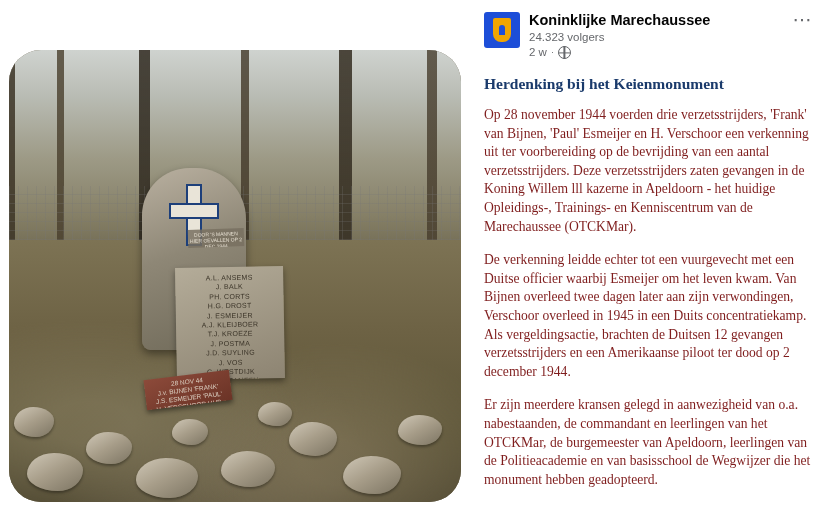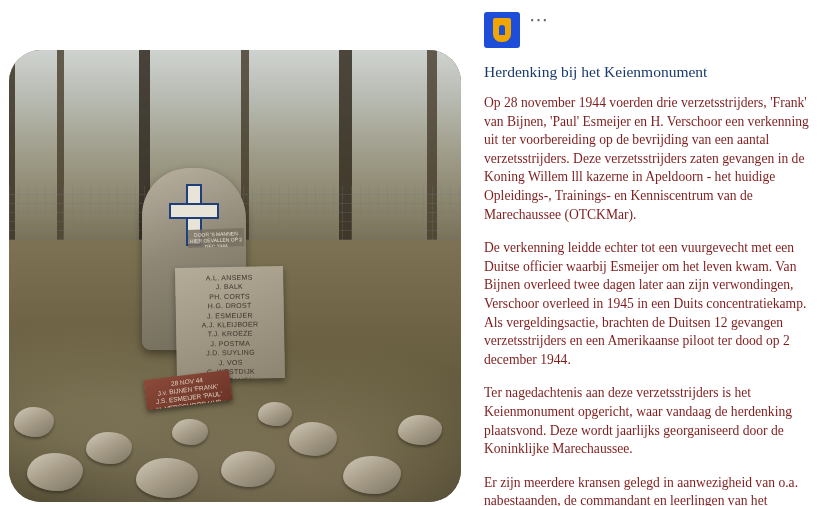--- a/index.html
+++ b/index.html
@@ -246,21 +246,21 @@
     color: #65676b;
     font-size: 19px;
     line-height: 12px;
     letter-spacing: 1.5px;
     padding-top: 2px;
     cursor: pointer;
   }
   .post-title {
     font-family: "Liberation Serif", serif;
     font-size: 15.5px;
-    font-weight: normal;
+    font-weight: bold;
     color: #1a3a6b;
     line-height: 20px;
     margin: 0 0 12px 0;
   }
   .body p {
     font-family: "Liberation Serif", serif;
     font-size: 13.6px;
     line-height: 18.6px;
     color: #7f1d1d;
     margin: 0 0 15px 0;
@@ -315,26 +315,34 @@
       </div>
     </div>
   </div>
 
   <div class="content">
 
     <div class="header">
       <div class="avatar">
         <div class="crest"></div>
       </div>
+      <div class="who">
+        <div class="page-name">Koninklijke Marechaussee</div>
+        <div class="followers">24.323 volgers</div>
+        <div class="meta">
+          <span>2 w</span>
+          <span class="dot">·</span>
+          <span class="globe"></span>
+        </div>
+      </div>
       <div class="menu-dots">⋯</div>
     </div>
 
     <div class="post-title">Herdenking bij het Keienmonument</div>
 
     <div class="body">
       <p>Op 28 november 1944 voerden drie verzetsstrijders, 'Frank' van Bijnen, 'Paul' Esmeijer en H. Verschoor een verkenning uit ter voorbereiding op de bevrijding van een aantal verzetsstrijders. Deze verzetsstrijders zaten gevangen in de Koning Willem lll kazerne in Apeldoorn - het huidige Opleidings-, Trainings- en Kenniscentrum van de Marechaussee (OTCKMar).</p>
       <p>De verkenning leidde echter tot een vuurgevecht met een Duitse officier waarbij Esmeijer om het leven kwam. Van Bijnen overleed twee dagen later aan zijn verwondingen, Verschoor overleed in 1945 in een Duits concentratiekamp. Als vergeldingsactie, brachten de Duitsen 12 gevangen verzetsstrijders en een Amerikaanse piloot ter dood op 2 december 1944.</p>
-      <p>Ter nagedachtenis aan deze verzetsstrijders is het Keienmonument opgericht, waar vandaag de herdenking plaatsvond. Deze wordt jaarlijks georganiseerd door de Koninklijke Marechaussee.</p>
       <p>Er zijn meerdere kransen gelegd in aanwezigheid van o.a. nabestaanden, de commandant en leerlingen van het OTCKMar, de burgemeester van Apeldoorn, leerlingen van de Politieacademie en van basisschool de Wegwijzer die het monument hebben geadopteerd.</p>
     </div>
 
   </div>
 </div>
 
 </body></html>

